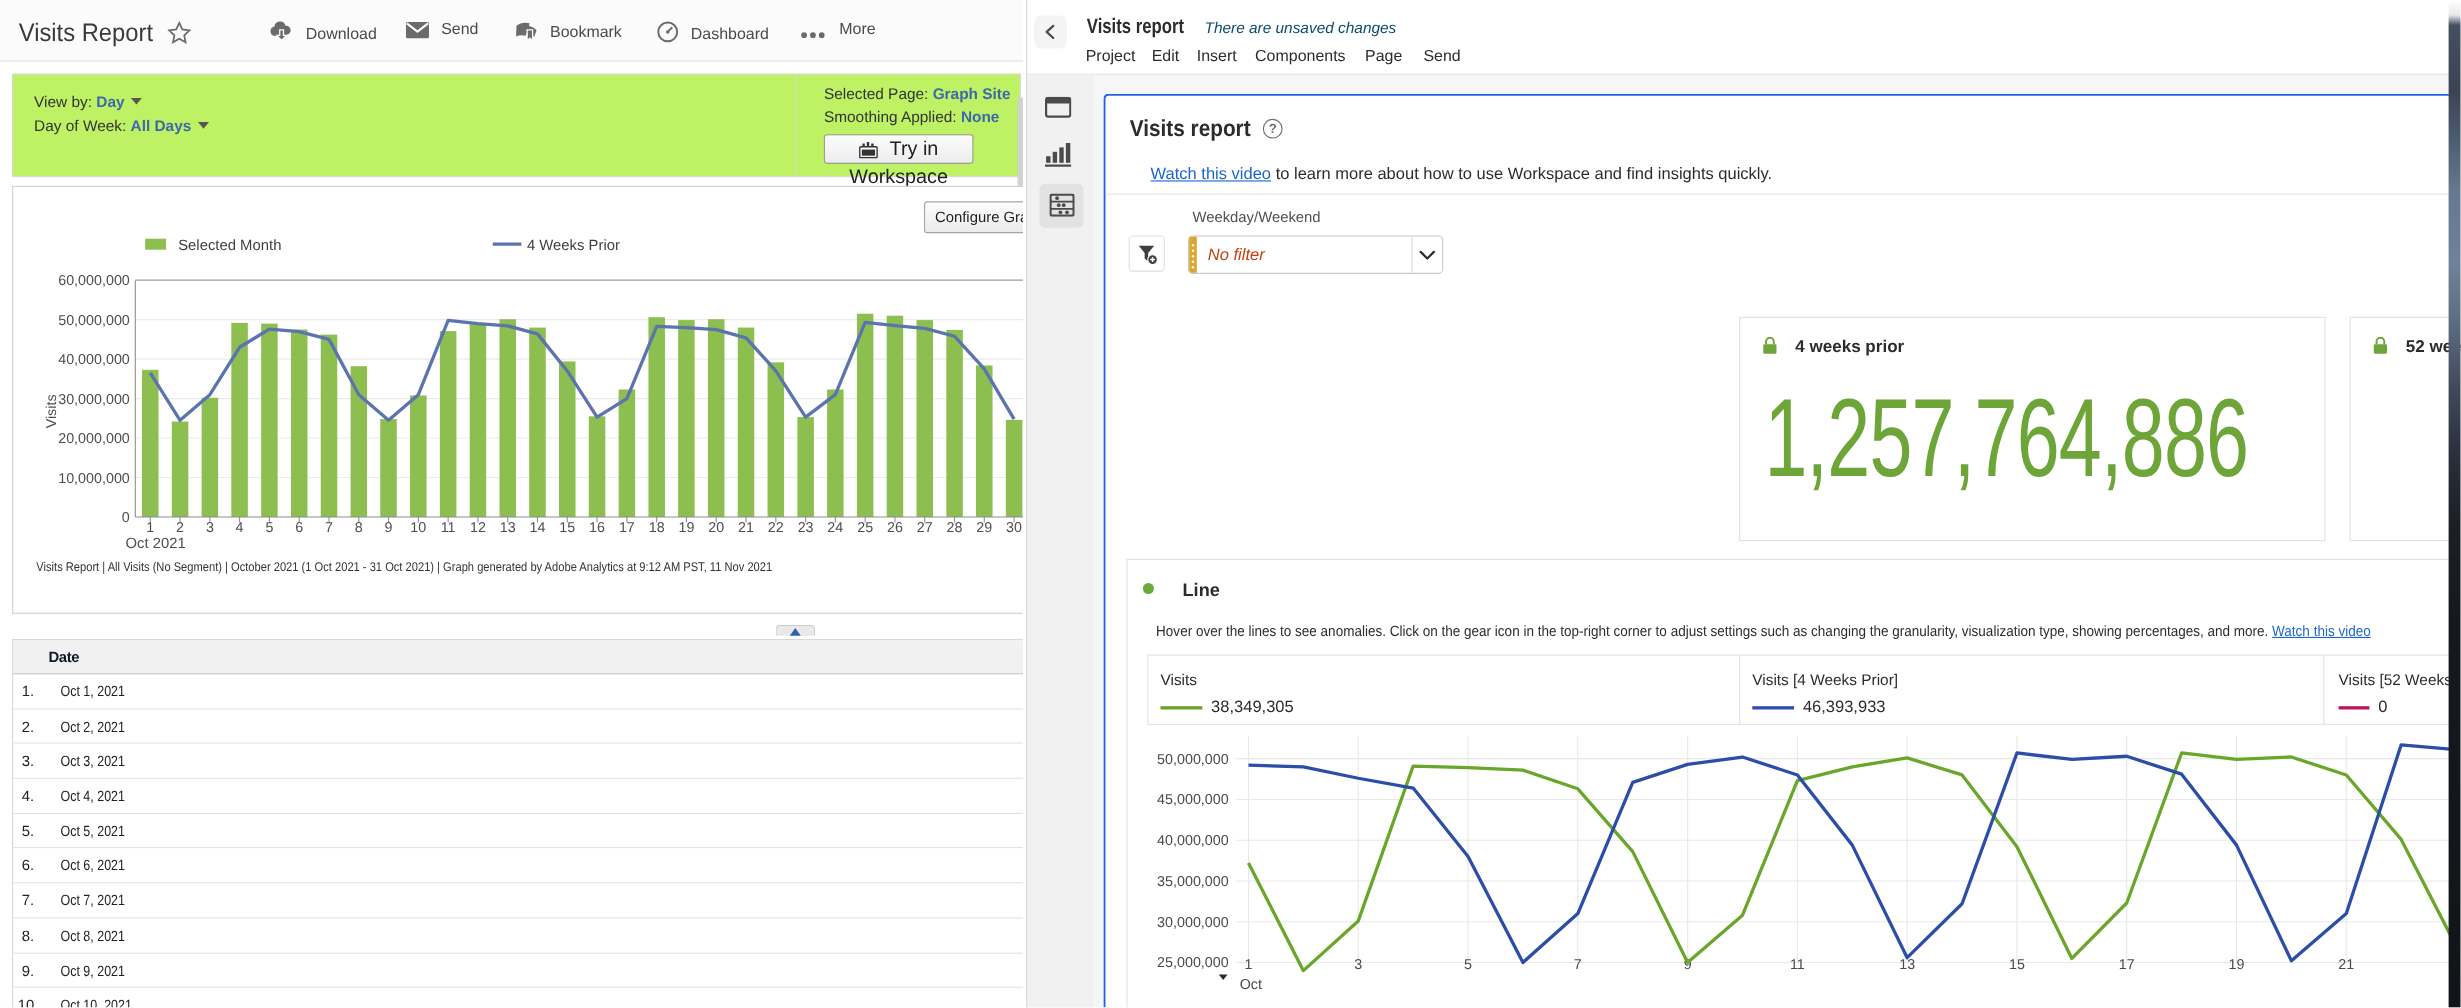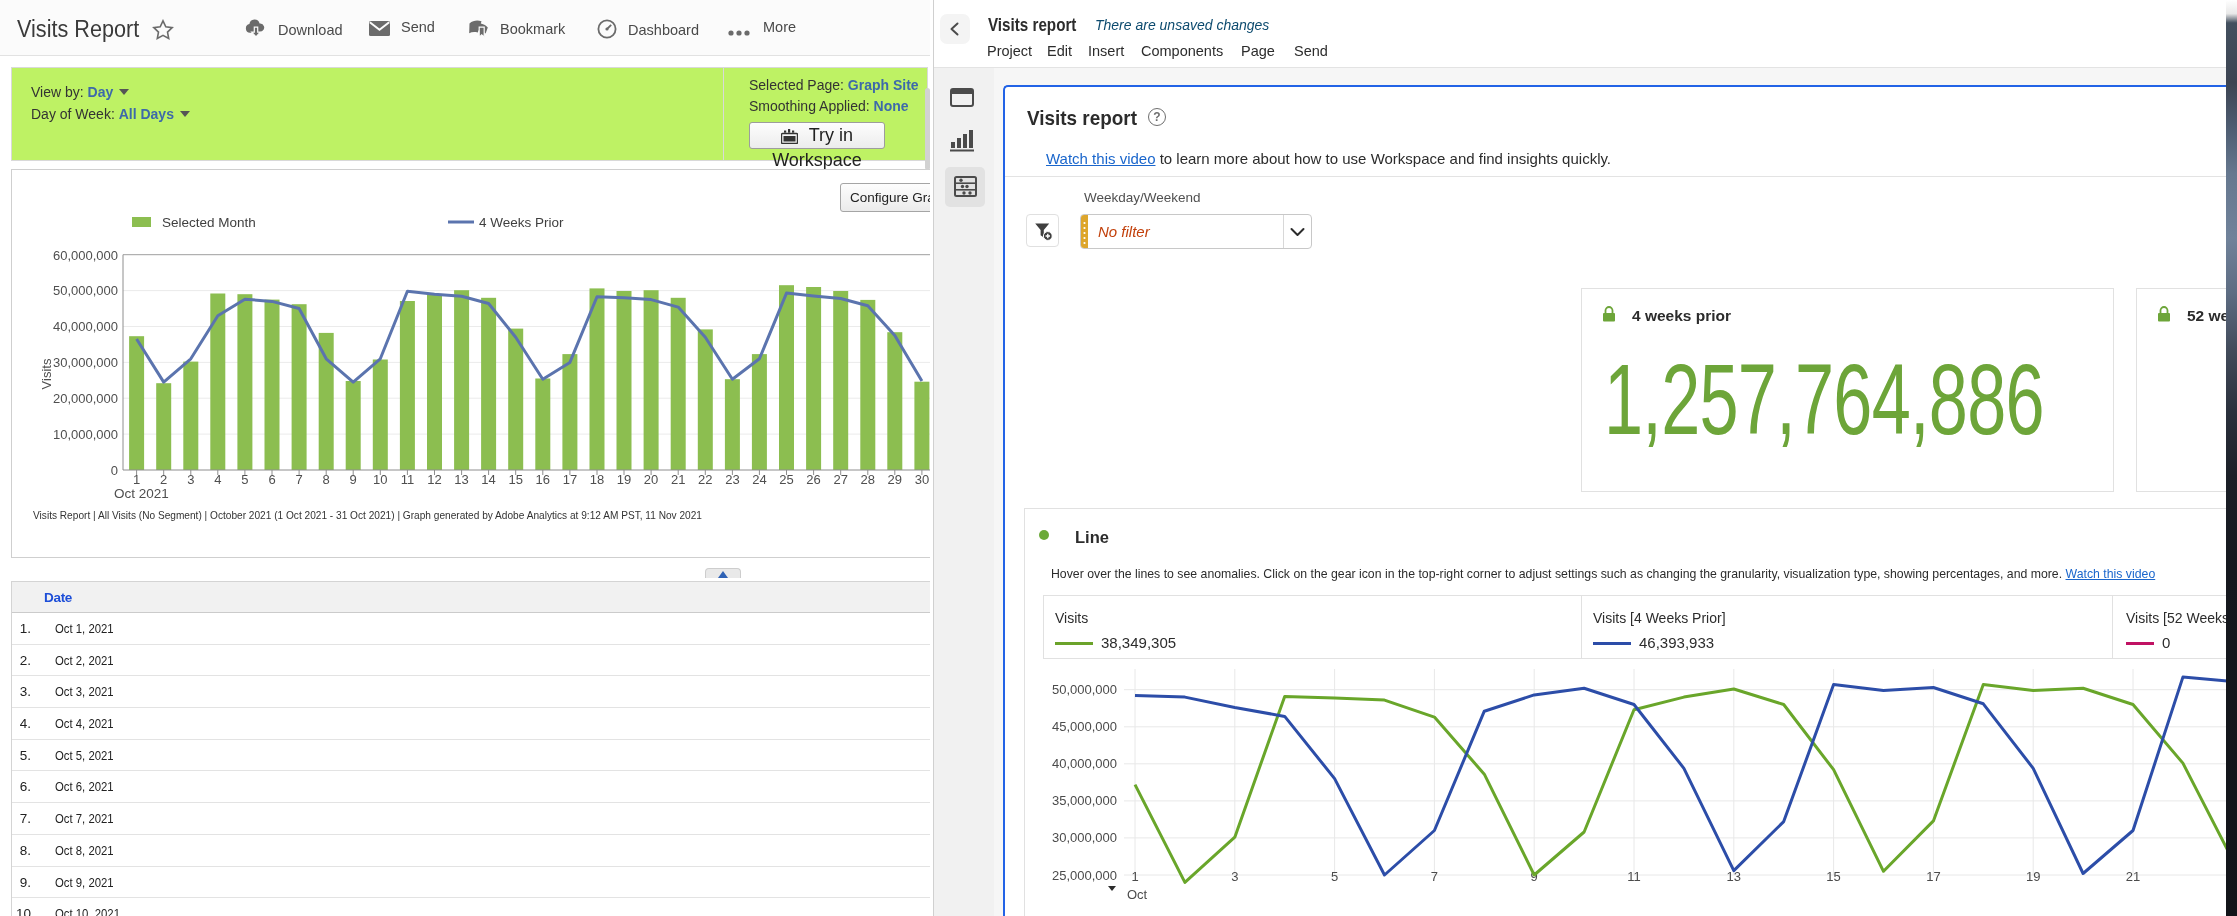--- a/index.html
+++ b/index.html
@@ -13,21 +13,21 @@
 .tbi { position:absolute; top:19px; color:#4a4a4a; font-size:14.5px; }
 .tbi svg { vertical-align:-4px; margin-right:7px; }
 #lctrl { position:absolute; left:11px; top:67px; width:917px; height:94px; background:#bef264; border:1px solid #d9d9d9; font-size:14px; color:#333; }
 #lctrl .blue { color:#3d69aa; font-weight:bold; }
 #lctrl .sep { position:absolute; left:711px; top:0; width:1px; height:92px; background:#d9d9d9; }
 .caret { display:inline-block; width:0; height:0; border-left:5px solid transparent; border-right:5px solid transparent; border-top:6px solid #555; vertical-align:2px; margin-left:6px; }
 #tryws { position:absolute; left:737px; top:54px; width:136px; height:27px; background:linear-gradient(#fdfdfd,#ececec); border:1px solid #9d9d9d; border-radius:3px; font-size:18px; color:#222; text-align:center; line-height:25px; }
 #lchart { position:absolute; left:11px; top:169px; width:925px; height:389px; background:#fff; border:1px solid #cfcfcf; }
 #cfgbtn { position:absolute; left:828px; top:13px; width:120px; height:29px; background:linear-gradient(#fdfdfd,#ebebeb); border:1px solid #a5a5a5; border-radius:3px; font-size:13.5px; color:#222; line-height:27px; padding-left:9px; }
 #ltab { position:absolute; left:11px; top:581px; width:925px; height:335px; border:1px solid #d4d4d4; border-bottom:none; background:#fff; }
-#ltab .hd { height:31px; background:#f1f1f1; border-bottom:1px solid #cbcbcb; font-size:13.5px; font-weight:bold; color:#1d4ed8; line-height:31px; padding-left:32px; letter-spacing:-0.3px; }
+#ltab .hd { height:31px; background:#f1f1f1; border-bottom:1px solid #cbcbcb; font-size:13.5px; font-weight:bold; color:#0f172a; line-height:31px; padding-left:32px; letter-spacing:-0.3px; }
 #ltab .row { height:31.7px; border-bottom:1px solid #e3e3e3; font-size:13.5px; color:#222; line-height:31px; position:relative; }
 #ltab .row .num { position:absolute; left:0px; width:27px; text-align:center; }
 #ltab .row .dt { position:absolute; left:43px; transform:scaleX(0.84); transform-origin:0 0; }
 #coltab { position:absolute; left:705px; top:568px; width:36px; height:10px; background:#e9e9e9; border:1px solid #cdcdcd; border-bottom:none; border-radius:4px 4px 0 0; text-align:center; }
 #coltab .tri { display:inline-block; width:0; height:0; border-left:5px solid transparent; border-right:5px solid transparent; border-bottom:7px solid #2f62b5; vertical-align:top; margin-top:2px; }
 
 #right { position:absolute; left:933px; top:0; width:1293px; height:916px; background:#f6f6f6; border-left:1px solid #d0d0d0; }
 #rhead { position:absolute; left:0; top:0; width:1293px; height:68px; background:#fff; border-bottom:1px solid #e3e3e3; }
 #backbtn { position:absolute; left:6px; top:14px; width:30px; height:30px; background:#f4f4f4; border-radius:7px; }
 #rtitle { position:absolute; left:54px; top:14px; font-size:19px; font-weight:bold; color:#2c2c2c; transform:scaleX(0.8); transform-origin:0 0; }

